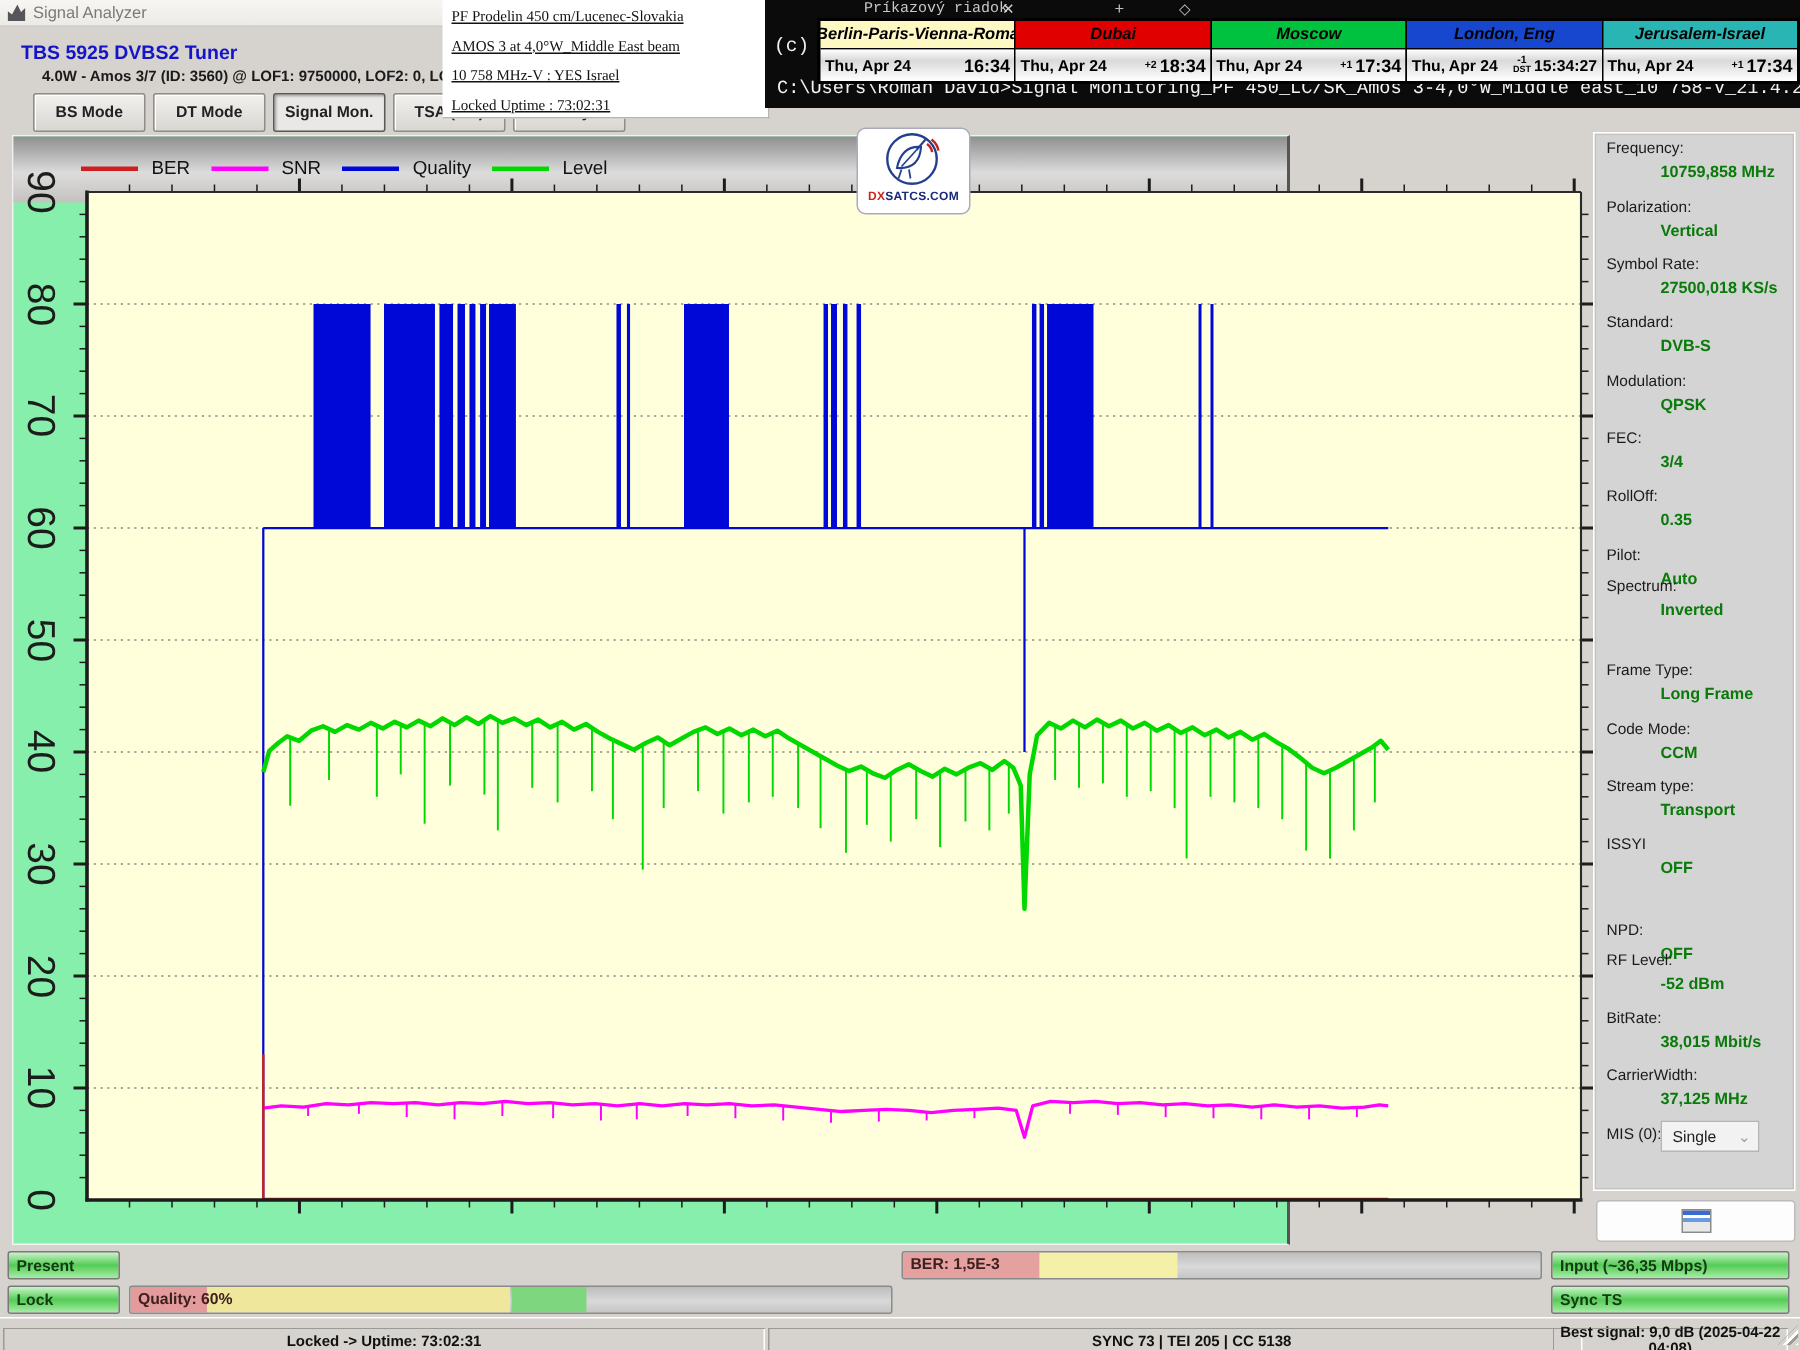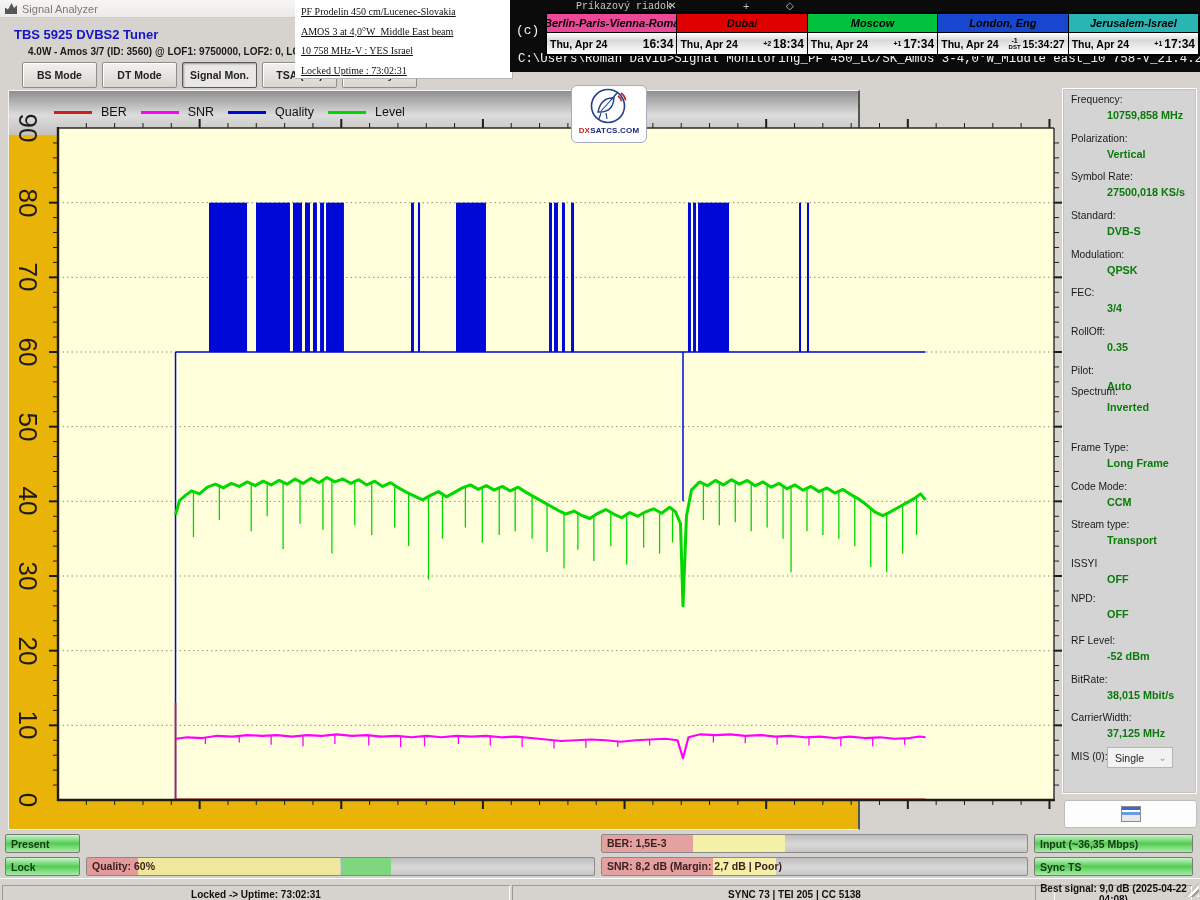--- a/index.html
+++ b/index.html
@@ -54,21 +54,21 @@
   .clock-body{flex:1;background:linear-gradient(180deg,#ffffff,#d9d9d9 35%,#ffffff);
     display:flex;align-items:center;padding:0 3px;}
   .clock-date{font-size:10.5px;font-weight:bold;color:#000;white-space:nowrap;}
   .clock-off{display:flex;flex-direction:column;align-items:center;margin-left:auto;line-height:6px;}
   .clock-off .o{font-size:7px;font-weight:bold;color:#000;}
   .clock-off .s{font-size:6px;font-weight:bold;color:#000;}
   .clock-time{font-size:12px;font-weight:bold;color:#000;padding-left:2px;white-space:nowrap;}
 
   
   #chart-panel{position:absolute;left:8px;top:90px;width:852px;height:740px;
-    background:#eab308;border:1px solid #f2f2f2;border-right:2px solid #555;box-sizing:border-box;z-index:1;}
+    background:#86efac;border:1px solid #f2f2f2;border-right:2px solid #555;box-sizing:border-box;z-index:1;}
   #legend-strip{position:absolute;left:0;top:0;width:100%;height:44px;
     background:linear-gradient(180deg,#8f8f8f,#dcdcdc 55%,#c4c2be);}
   #legend{position:absolute;left:45px;top:14px;display:flex;align-items:center;gap:14px;}
   .leg-item{display:flex;align-items:center;gap:9px;}
   .leg-swatch{width:38px;height:3px;}
   .leg-label{font-size:12.5px;color:#111;}
 
   
   #logo{position:absolute;left:562px;top:-6px;width:74px;height:56px;background:#fff;
     border:1px solid #aab;border-radius:6px;z-index:7;display:flex;flex-direction:column;align-items:center;}
@@ -460,21 +460,21 @@
     <div id="cmd-title">Príkazový riadok</div>
     <div id="cmd-close">✕</div>
     <div id="cmd-plus">+</div>
     <div id="cmd-diamond">◇</div>
     <div id="cmd-partial">(c) M</div>
     <div id="cmd-prompt">C:\Users\Roman Dávid&gt;Signal Monitoring_PF 450_LC/SK_Amos 3-4,0°W_Middle east_10 758-V_21.4.2025+</div>
   </div>
 
   <div id="clocks">
       <div class="clock">
-        <div class="clock-head" style="background: #ec4899;">Berlin-Paris-Vienna-Roma</div>
+        <div class="clock-head" style="background: #fef9c3;">Berlin-Paris-Vienna-Roma</div>
         <div class="clock-body">
           <span class="clock-date">Thu, Apr 24</span>
           <span class="clock-off"></span>
           <span class="clock-time">16:34</span>
         </div>
       </div>
       <div class="clock">
         <div class="clock-head" style="background: rgb(224, 0, 0);">Dubai</div>
         <div class="clock-body">
           <span class="clock-date">Thu, Apr 24</span>
@@ -563,21 +563,21 @@
         <div class="pvalue">CCM</div>
       </div>
       <div class="prow" style="top: 430.15px;">
         <div class="plabel">Stream type:</div>
         <div class="pvalue">Transport</div>
       </div>
       <div class="prow" style="top: 468.8px;">
         <div class="plabel">ISSYI</div>
         <div class="pvalue">OFF</div>
       </div>
-      <div class="prow" style="top: 504px;">
+      <div class="prow" style="top: 526px;">
         <div class="plabel">NPD:</div>
         <div class="pvalue">OFF</div>
       </div>
       <div class="prow" style="top: 546.1px;">
         <div class="plabel">RF Level:</div>
         <div class="pvalue">-52 dBm</div>
       </div>
       <div class="prow" style="top: 584.75px;">
         <div class="plabel">BitRate:</div>
         <div class="pvalue">38,015 Mbit/s</div>
@@ -604,25 +604,20 @@
     </div>
   <div class="gbar" style="left:1034px;top:834px;width:159px;">Input (~36,35 Mbps)</div>
 
   <div class="gbar" style="left:5px;top:857px;width:75px;">Lock</div>
   <div class="pbar" id="bar-quality" style="left:86px;top:857px;width:509px;">
       <div class="pseg" style="left: 0%; width: 10%; background: rgb(227, 155, 155);"></div>
       <div class="pseg" style="left: 10%; width: 40%; background: rgb(239, 231, 155);"></div>
       <div class="pseg" style="left: 50%; width: 10%; background: rgb(126, 214, 126);"></div>
       <span class="blabel">Quality: 60%</span>
     </div>
-  <div class="pbar" id="bar-snr" style="left:601px;top:857px;width:427px;">
-      <div class="pseg" style="left: 0%; width: 26%; background: rgb(229, 160, 160);"></div>
-      <div class="pseg" style="left: 26%; width: 15%; background: rgb(245, 240, 168);"></div>
-      <span class="blabel">SNR: 8,2 dB (Margin: 2,7 dB | Poor)</span>
-    </div>
   <div class="gbar" style="left:1034px;top:857px;width:159px;">Sync TS</div>
 
   <div id="statusbar">
     <div class="scell" style="left:2px;width:508px;">Locked -&gt; Uptime: 73:02:31</div>
     <div class="scell" style="left:512px;width:521px;padding-left:22px;">SYNC 73 | TEI 205 | CC 5138</div>
     <div class="scell" style="left:1035px;width:157px;">Best signal: 9,0 dB (2025-04-22 04:08)</div>
     <div id="grip"></div>
   </div>
 
 </div>

